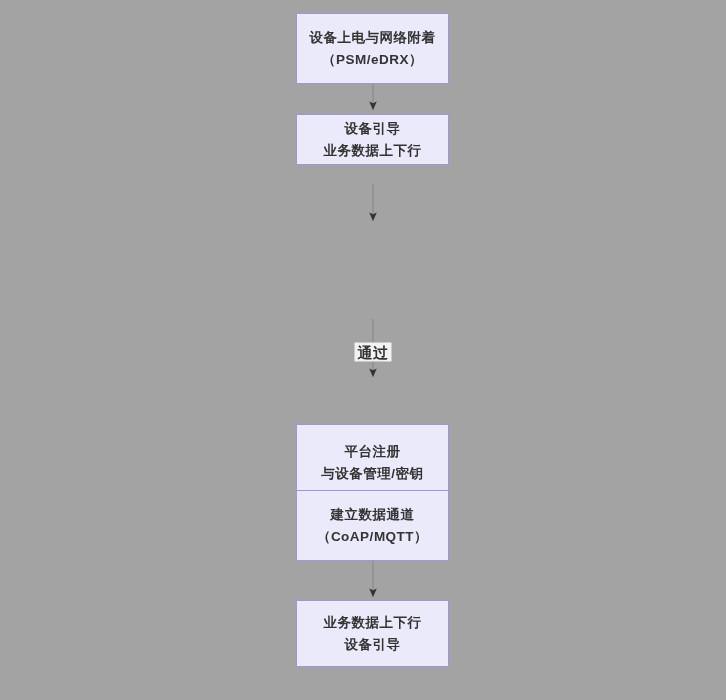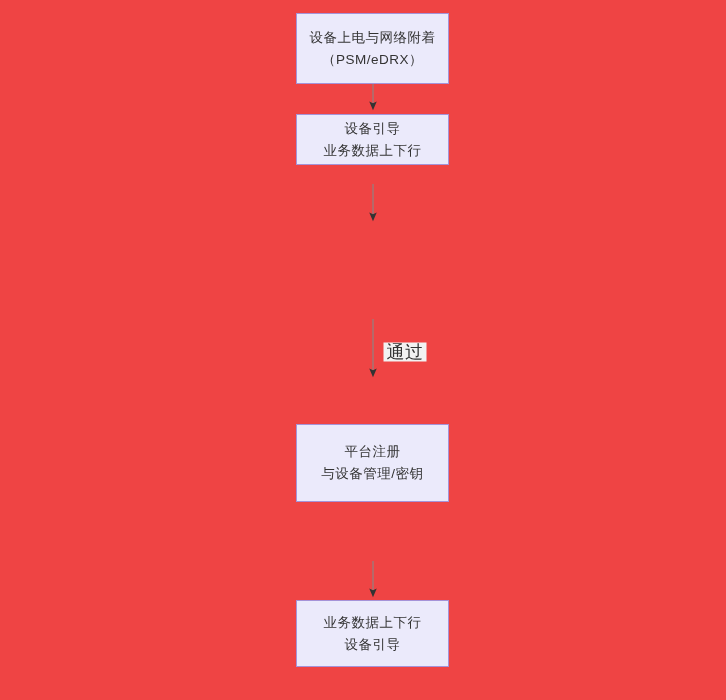--- a/index.html
+++ b/index.html
@@ -10,21 +10,22 @@
   body {
     width: 726px;
     height: 700px;
     font-family: "Liberation Sans", "DejaVu Sans", sans-serif;
     overflow: hidden;
   }
   #flow-canvas {
     position: relative;
     width: 726px;
     height: 700px;
-    background: #ef4444;
+    background: #a3a3a3;
+    font-weight: bold;
   }
   svg.edge-layer {
     position: absolute;
     left: 0;
     top: 0;
     width: 726px;
     height: 700px;
     pointer-events: none;
   }
   .node {
@@ -71,26 +72,25 @@
     font-size: 13.5px;
     line-height: 20px;
     letter-spacing: 0.5px;
     white-space: nowrap;
   }
   .edge-label {
     position: absolute;
     transform: translate(-50%, -50%);
     background: #f2f2f2;
     color: #333333;
-    font-size: 18px;
+    font-size: 15px;
     line-height: 17px;
     padding: 1px 3px;
     white-space: nowrap;
     letter-spacing: 0.5px;
-    margin-left: 32px;
   }
 </style>
 </head>
 <body>
 
 <div id="flow-canvas">
 
   <svg class="edge-layer" viewBox="0 0 726 700">
     <defs>
       <marker id="arrowhead" markerWidth="9" markerHeight="9" refX="4.2" refY="4" orient="auto" markerUnits="strokeWidth">
@@ -120,19 +120,23 @@
   </div>
 
 
   <div class="edge-label" style="left:373px; top:352px;">通过</div>
 
   <div class="node" style="left:296px; top:380px; width:153px; height:78px;margin-top:44px;">
     <span class="line">平台注册</span>
     <span class="line">与设备管理/密钥</span>
   </div>
 
+  <div class="node" style="left:296px; top:490px; width:153px; height:71px;">
+    <span class="line">建立数据通道</span>
+    <span class="line">（CoAP/MQTT）</span>
+  </div>
 
   <div class="node" style="left:296px; top:600px; width:153px; height:67px;">
     <span class="line">业务数据上下行</span>
     <span class="line">设备引导</span>
   </div>
 
 </div>
 
 </body></html>

